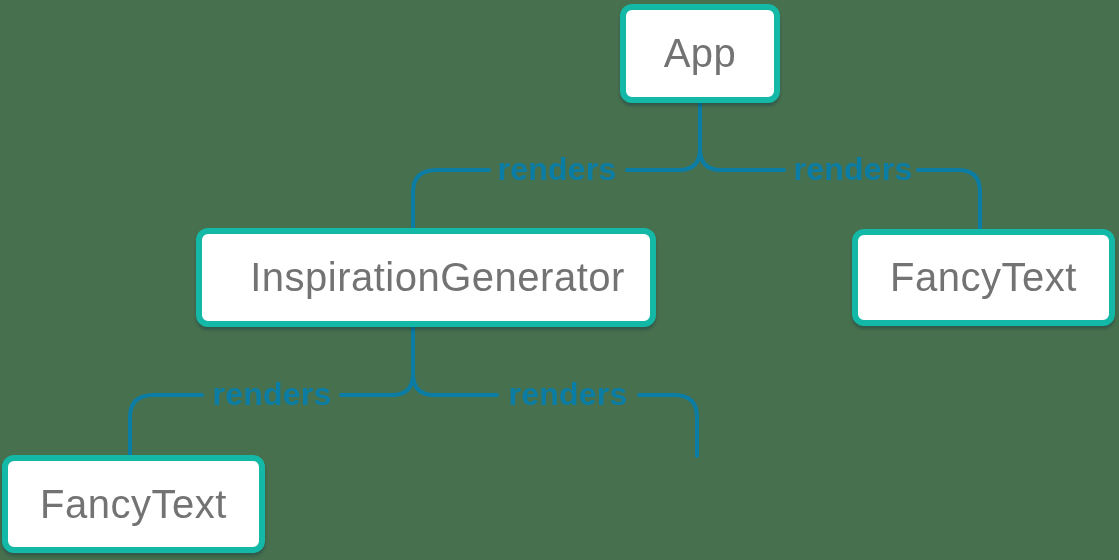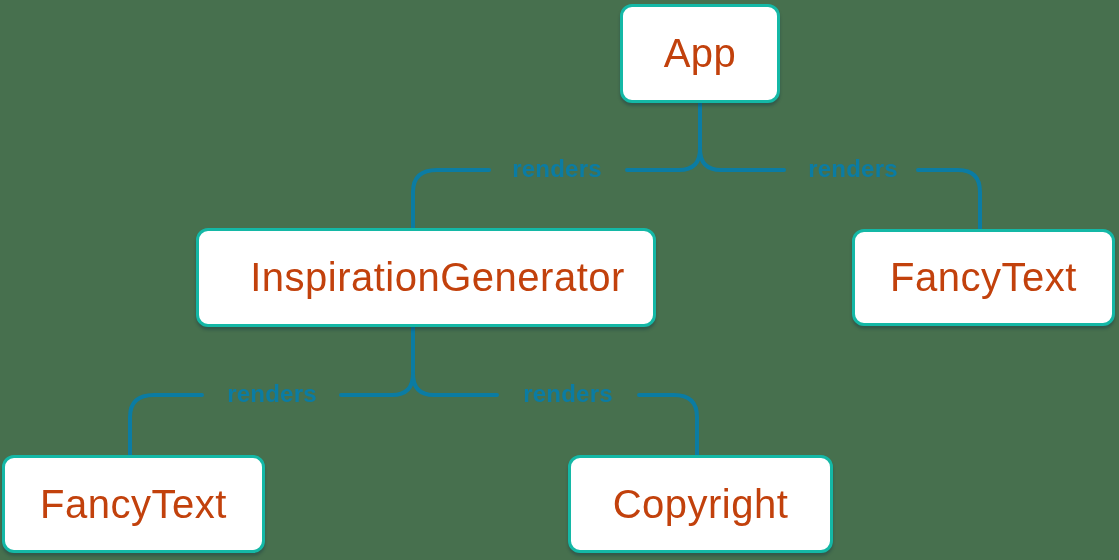--- a/index.html
+++ b/index.html
@@ -24,38 +24,38 @@
   }
   .connectors path {
     fill: none;
     stroke: #0b7ca3;
     stroke-width: 4;
     stroke-linecap: round;
   }
   .node {
     position: absolute;
     background: #ffffff;
-    border: 3px solid #14b8a6;
+    border: 6px solid #14b8a6;
     border-radius: 12px;
     box-sizing: border-box;
     display: flex;
     align-items: center;
     justify-content: center;
-    color: #c2410c;
+    color: #737373;
     font-size: 40px;
     font-weight: 400;
     letter-spacing: 0.5px;
     box-shadow: 0 3px 3px rgba(15, 45, 65, 0.35);
     white-space: nowrap;
   }
   .edge-label {
     position: absolute;
     transform: translate(-50%, -50%);
     color: #0b7ca3;
-    font-size: 24px;
+    font-size: 32px;
     font-weight: 700;
     letter-spacing: 0.2px;
     white-space: nowrap;
   }
 </style>
 </head>
 <body>
 
 <div class="stage">
 
@@ -87,22 +87,19 @@
   </div>
 
   <div class="node" style="left:852px; top:229px; width:263px; height:97px;">
     <span>FancyText</span>
   </div>
 
   <div class="node" style="left:2px; top:455px; width:263px; height:98px;">
     <span>FancyText</span>
   </div>
 
-  <div class="node" style="left:568px; top:455px; width:265px; height:98px;">
-    <span>Copyright</span>
-  </div>
 
   <span class="edge-label" style="left:557px; top:169px;">renders</span>
   <span class="edge-label" style="left:853px; top:169px;">renders</span>
   <span class="edge-label" style="left:272px; top:394px;">renders</span>
   <span class="edge-label" style="left:568px; top:394px;">renders</span>
 
 </div>
 
 </body></html>

